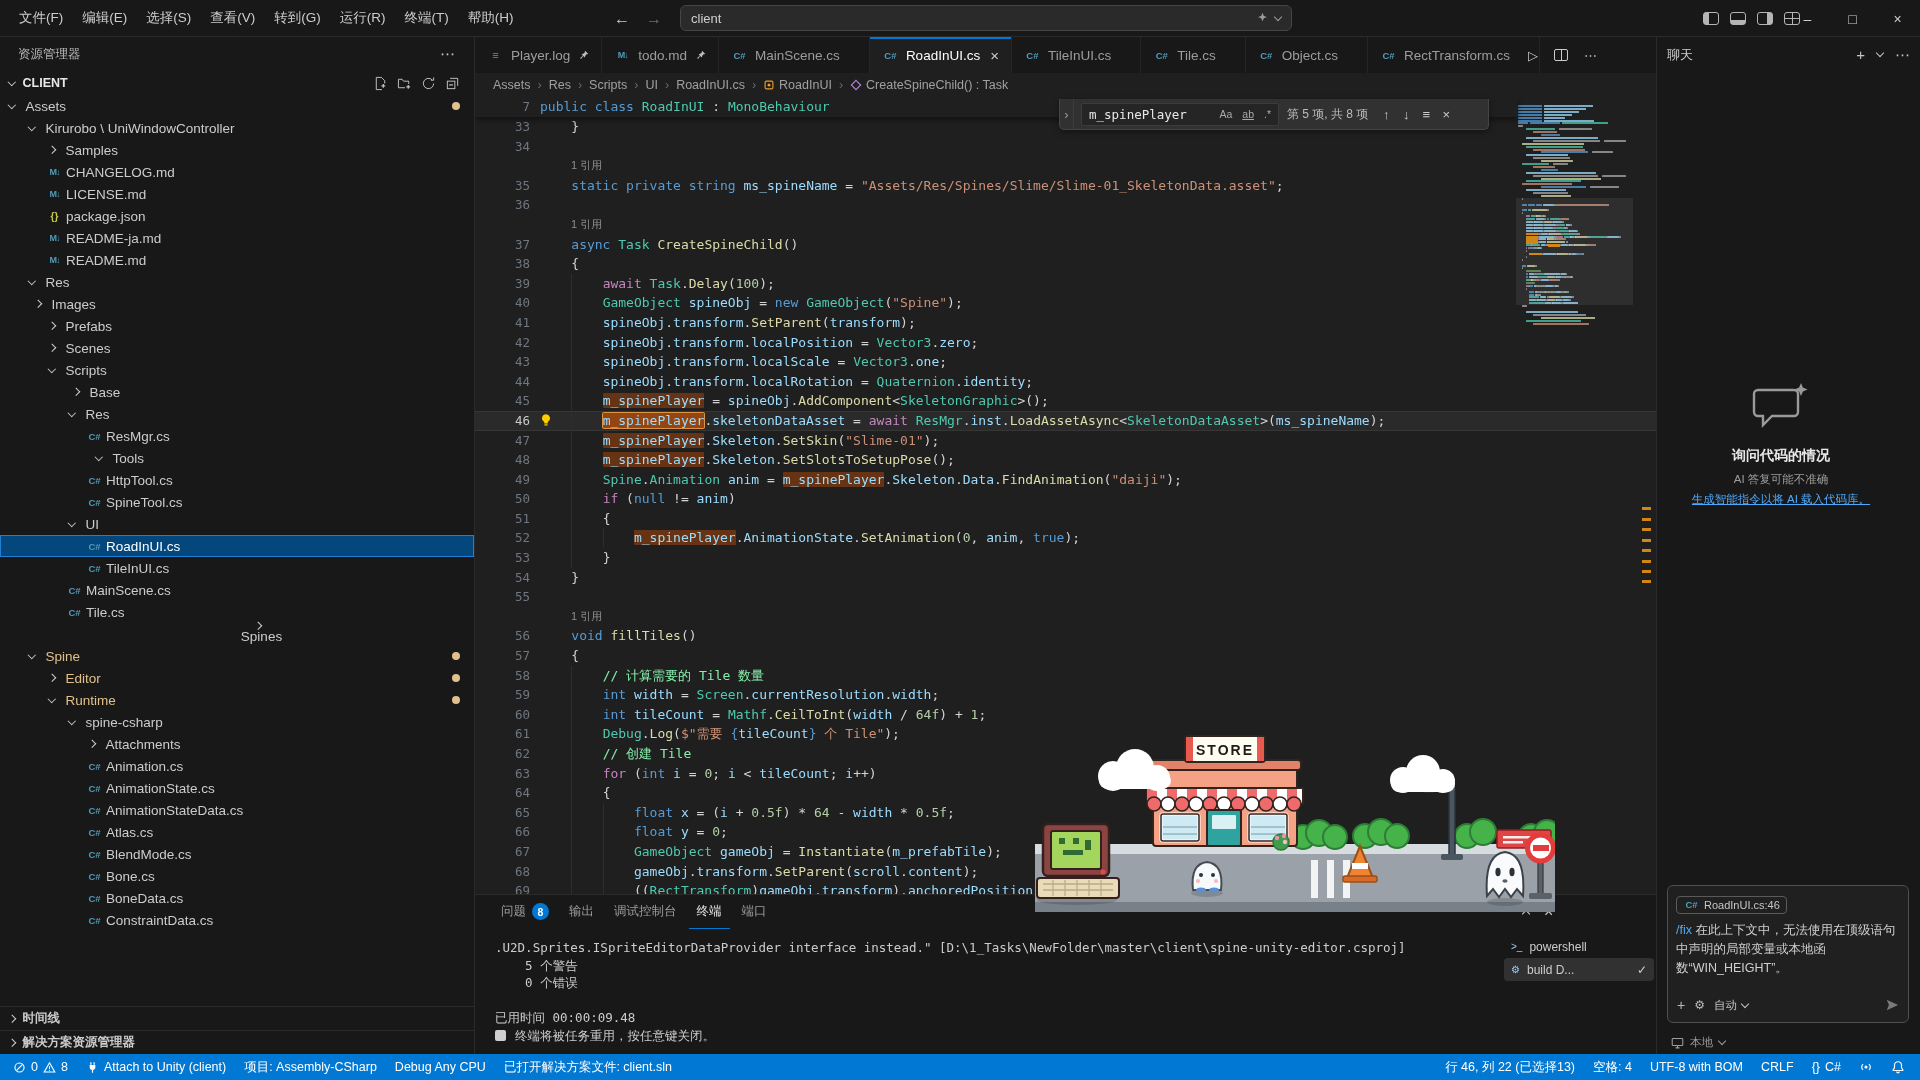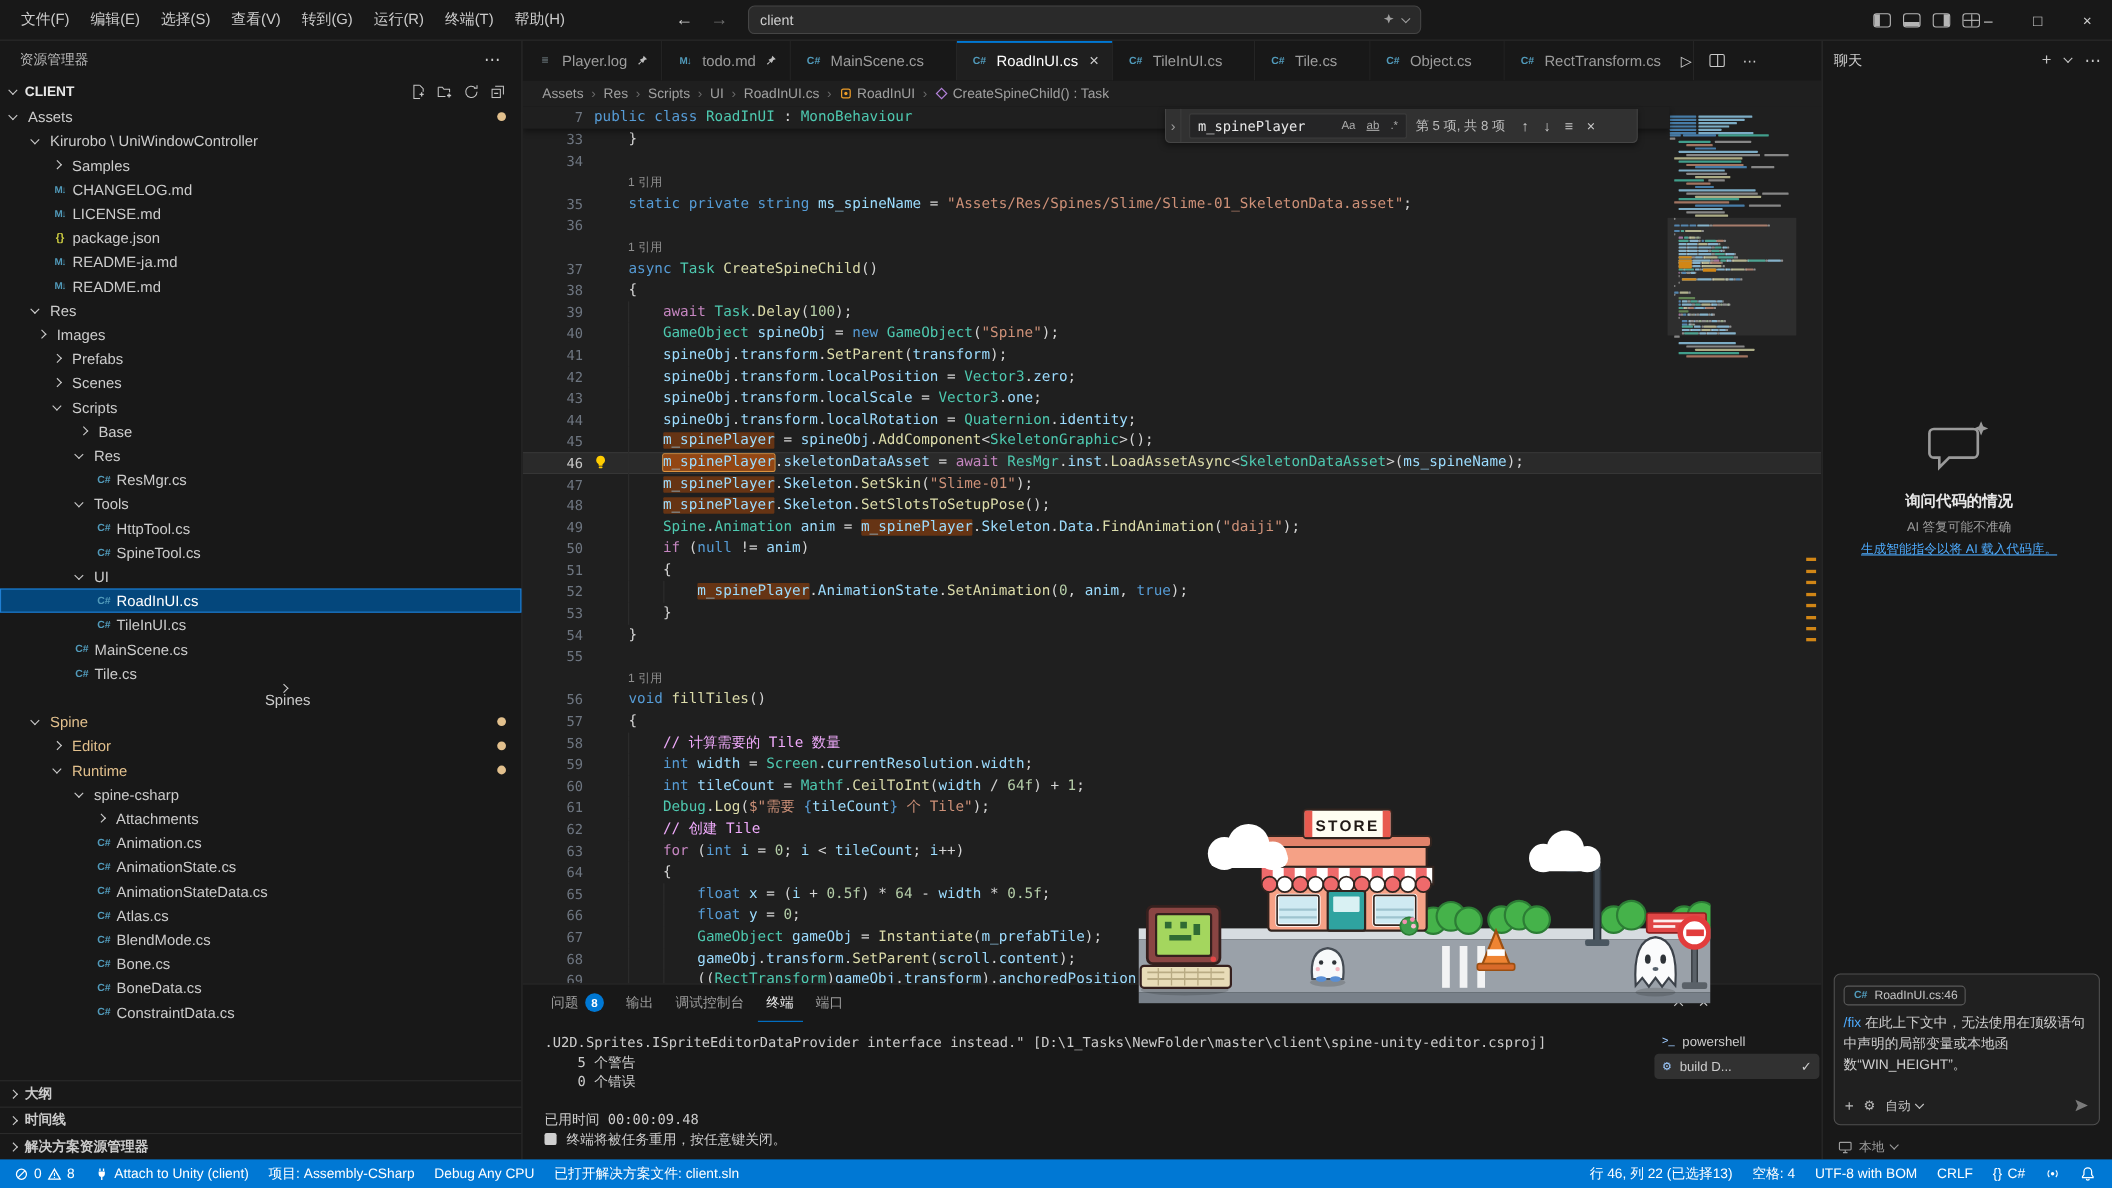--- a/index.html
+++ b/index.html
@@ -73,21 +73,21 @@
   .crow{height:19.6px;position:relative;display:flex;align-items:center}
   .crow.cur{background:rgba(255,255,255,0.05);box-shadow:inset 0 1px 0 rgba(255,255,255,0.06),inset 0 -1px 0 rgba(255,255,255,0.06)}
   .ln{flex:none;width:55px;text-align:right;font-family:"DejaVu Sans Mono",monospace;font-size:12.5px;line-height:19.6px;color:#6e7681}
   .crow.cur .ln{color:#c8c8c8}
   .ctext{font-family:"DejaVu Sans Mono",monospace;font-size:13px;line-height:19.6px;white-space:pre;padding-left:10px}
   .gd{position:absolute;top:0;bottom:0;width:1px;background:#2d2d2d}
   .lens-row{height:19.6px}
   .lens{margin-left:96px;font-size:11px;color:#8f8f8f;cursor:pointer}
   .bulb{position:absolute;left:64px;top:2px}
   .tk-k{color:#569cd6}.tk-kc{color:#c586c0}.tk-t{color:#4ec9b0}.tk-m{color:#dcdcaa}
-  .tk-v{color:#9cdcfe}.tk-s{color:#ce9178}.tk-nu{color:#b5cea8}.tk-c{color:#f0abfc}.tk-p{color:#d4d4d4}
+  .tk-v{color:#9cdcfe}.tk-s{color:#ce9178}.tk-nu{color:#b5cea8}.tk-c{color:#86efac}.tk-p{color:#d4d4d4}
   .tk-vm{color:#9cdcfe;background:rgba(234,92,0,0.35);border-radius:1px}
   .tk-vs{color:#9cdcfe;background:rgba(234,92,0,0.55);box-shadow:0 0 0 1px rgba(241,158,66,.9);border-radius:1px}
 
   .findw{position:absolute;left:584px;top:62px;width:430px;height:31px;background:#313131;border:1px solid #454545;border-top:none;border-radius:0 0 5px 5px;display:flex;align-items:center;z-index:8;box-shadow:0 2px 6px rgba(0,0,0,.4)}
   .find-grip{width:14px;height:100%;display:flex;align-items:center;justify-content:center;color:#9d9d9d;border-right:1px solid #3d3d3d;font-size:13px}
   .find-input{width:198px;height:23px;background:#252526;border:1px solid #3c3c3c;border-radius:2px;margin-left:7px;display:flex;align-items:center;padding:0 4px 0 7px;gap:4px}
   .find-q{font-size:12.5px;color:#e8e8e8;flex:1}
   .find-opt{font-size:10.5px;color:#aaaaaa;padding:1px 3px;border-radius:3px}
   .find-opt.u{text-decoration:underline}
   .find-count{font-size:12px;color:#bbbbbb;margin:0 8px;white-space:nowrap}
@@ -274,21 +274,21 @@
         <span class="tlabel">Base</span>
       </div>
       <div class="trow" style="padding-left: 66px;">
         <span class="chev open"></span>
         <span class="tlabel">Res</span>
       </div>
       <div class="trow" style="padding-left: 86px;">
         <span class="fi fi-cs">C#</span>
         <span class="tlabel">ResMgr.cs</span>
       </div>
-      <div class="trow" style="padding-left: 66px;">
+      <div class="trow" style="padding-left: 93px;">
         <span class="chev open"></span>
         <span class="tlabel">Tools</span>
       </div>
       <div class="trow" style="padding-left: 86px;">
         <span class="fi fi-cs">C#</span>
         <span class="tlabel">HttpTool.cs</span>
       </div>
       <div class="trow" style="padding-left: 86px;">
         <span class="fi fi-cs">C#</span>
         <span class="tlabel">SpineTool.cs</span>
@@ -367,24 +367,20 @@
       <div class="trow" style="padding-left: 86px;">
         <span class="fi fi-cs">C#</span>
         <span class="tlabel">BoneData.cs</span>
       </div>
       <div class="trow" style="padding-left: 86px;">
         <span class="fi fi-cs">C#</span>
         <span class="tlabel">ConstraintData.cs</span>
       </div>
     </div>
   <div class="sb-bottom">
-      <div class="sb-sec">
-        <span class="chev"></span>
-        <span>大纲</span>
-      </div>
       <div class="sb-sec">
         <span class="chev"></span>
         <span>时间线</span>
       </div>
       <div class="sb-sec">
         <span class="chev"></span>
         <span>解决方案资源管理器</span>
       </div>
     </div>
 </div>

